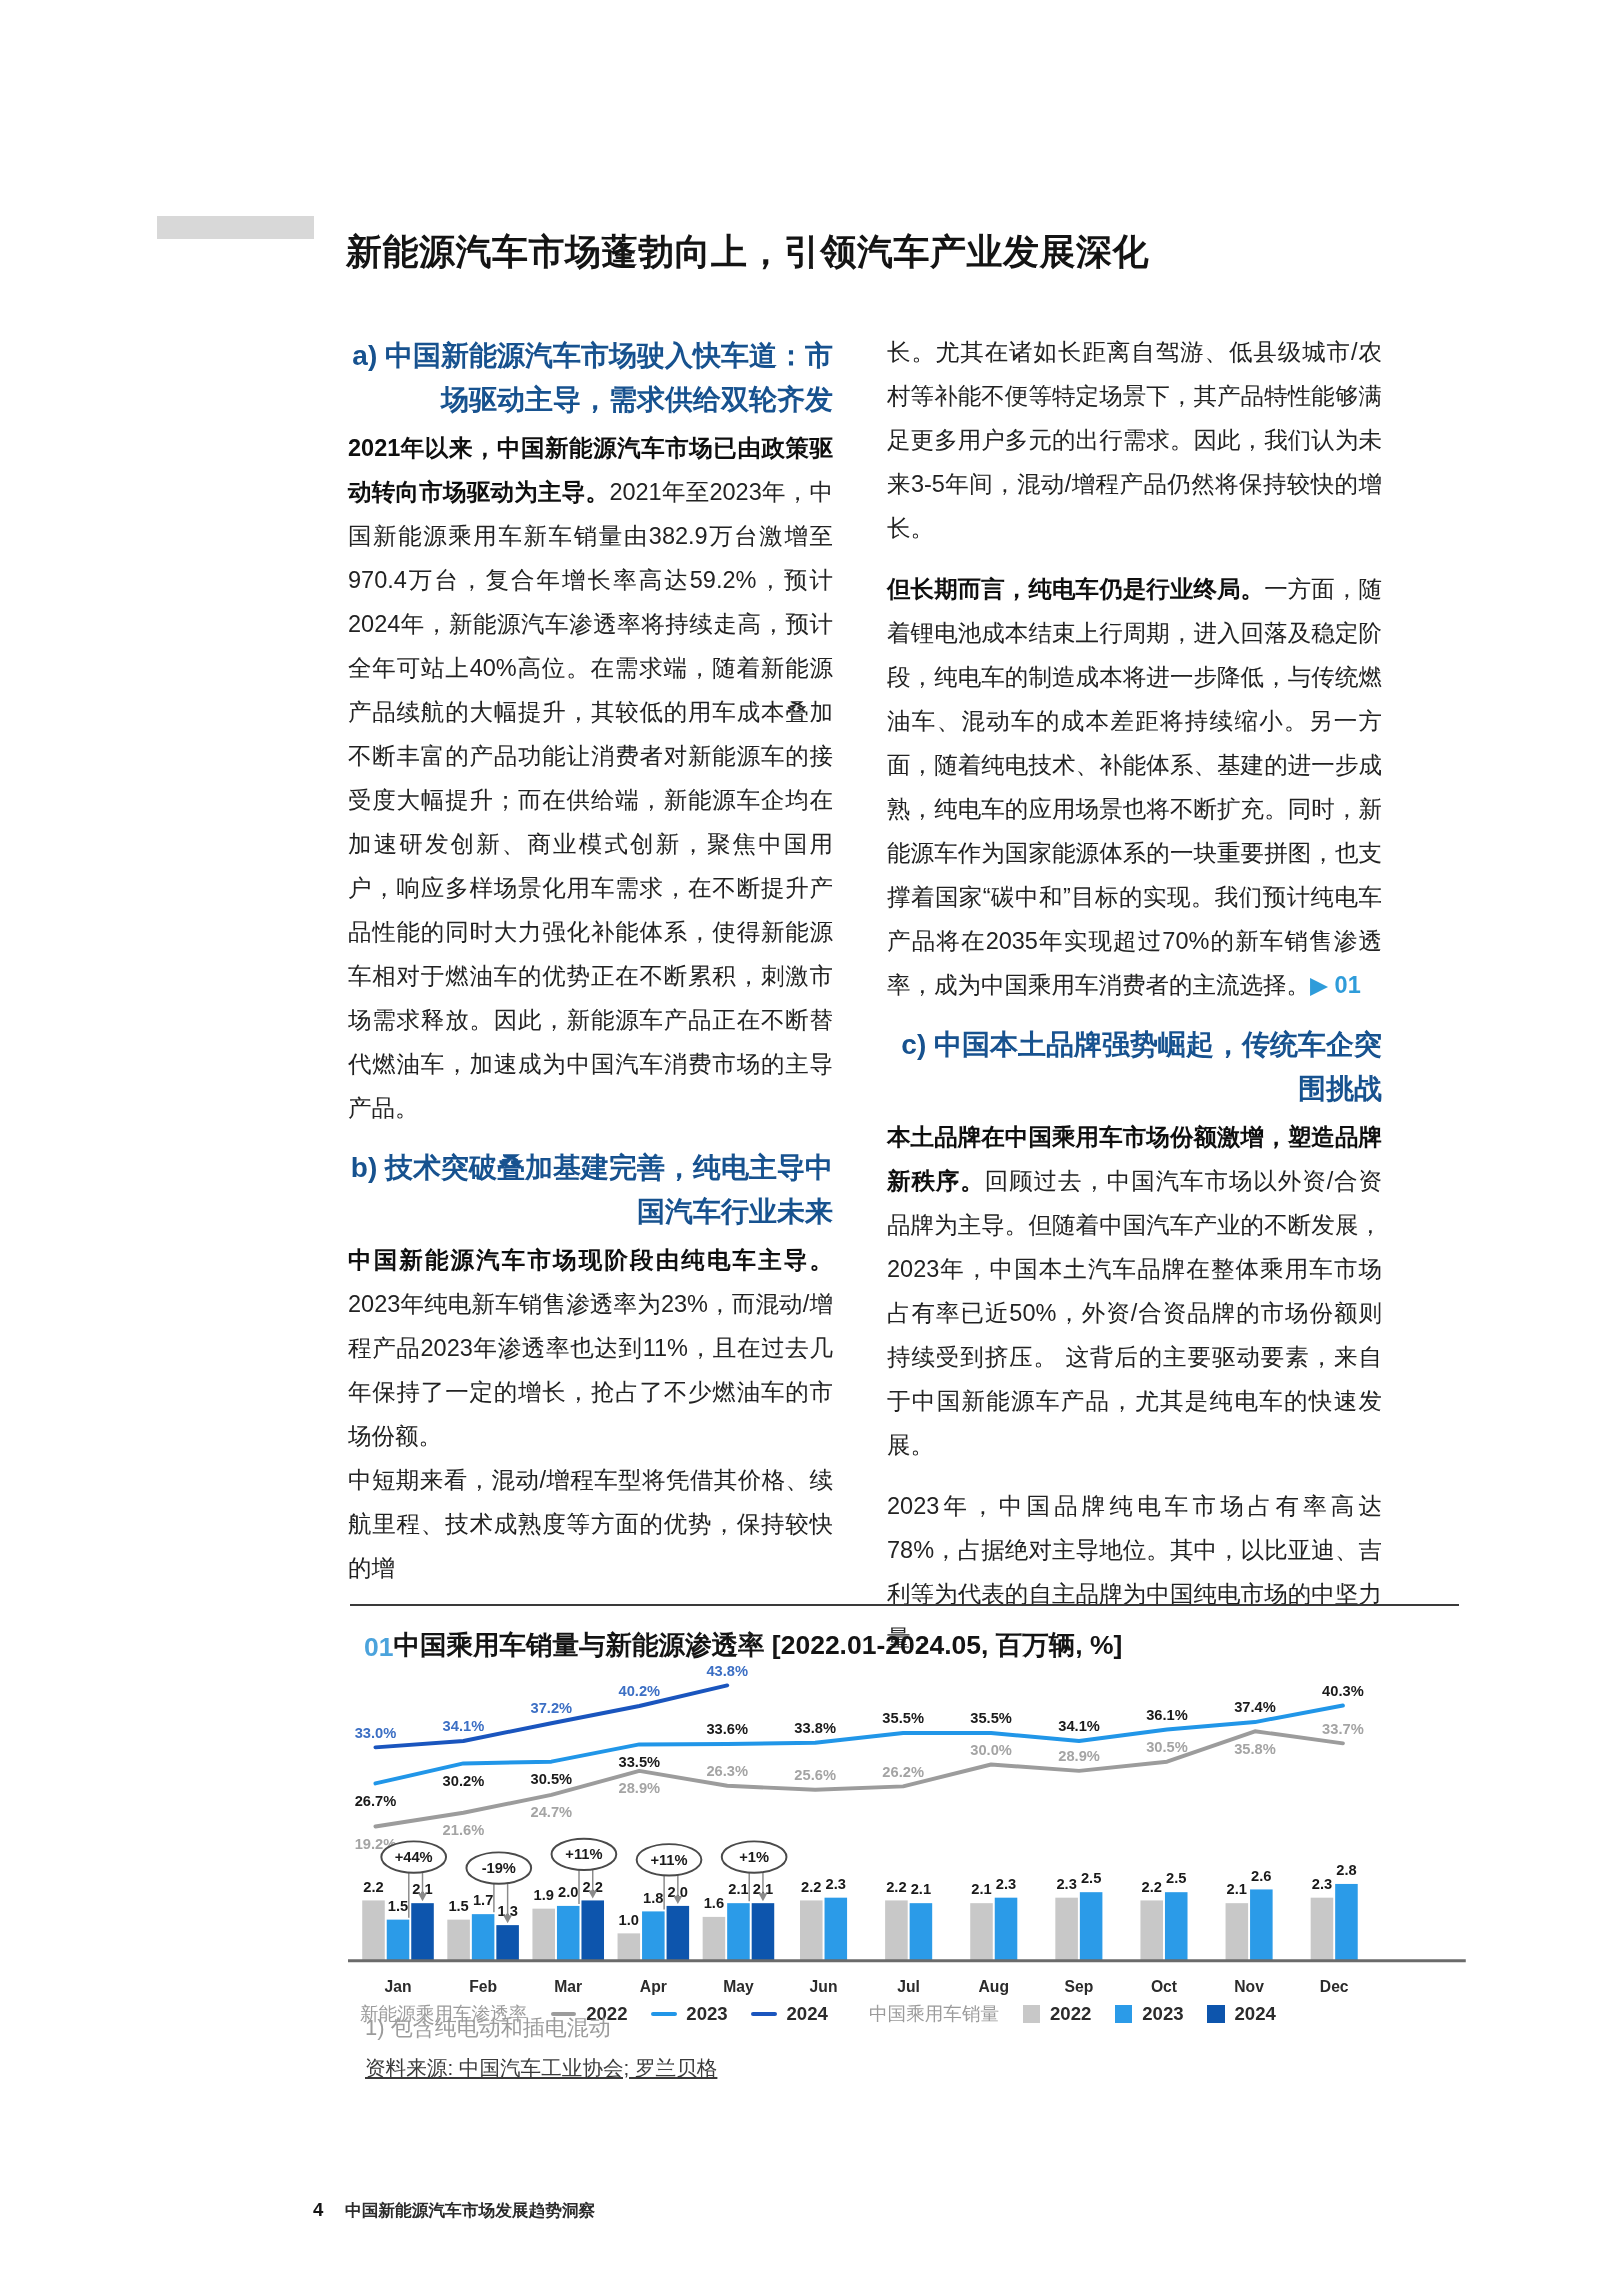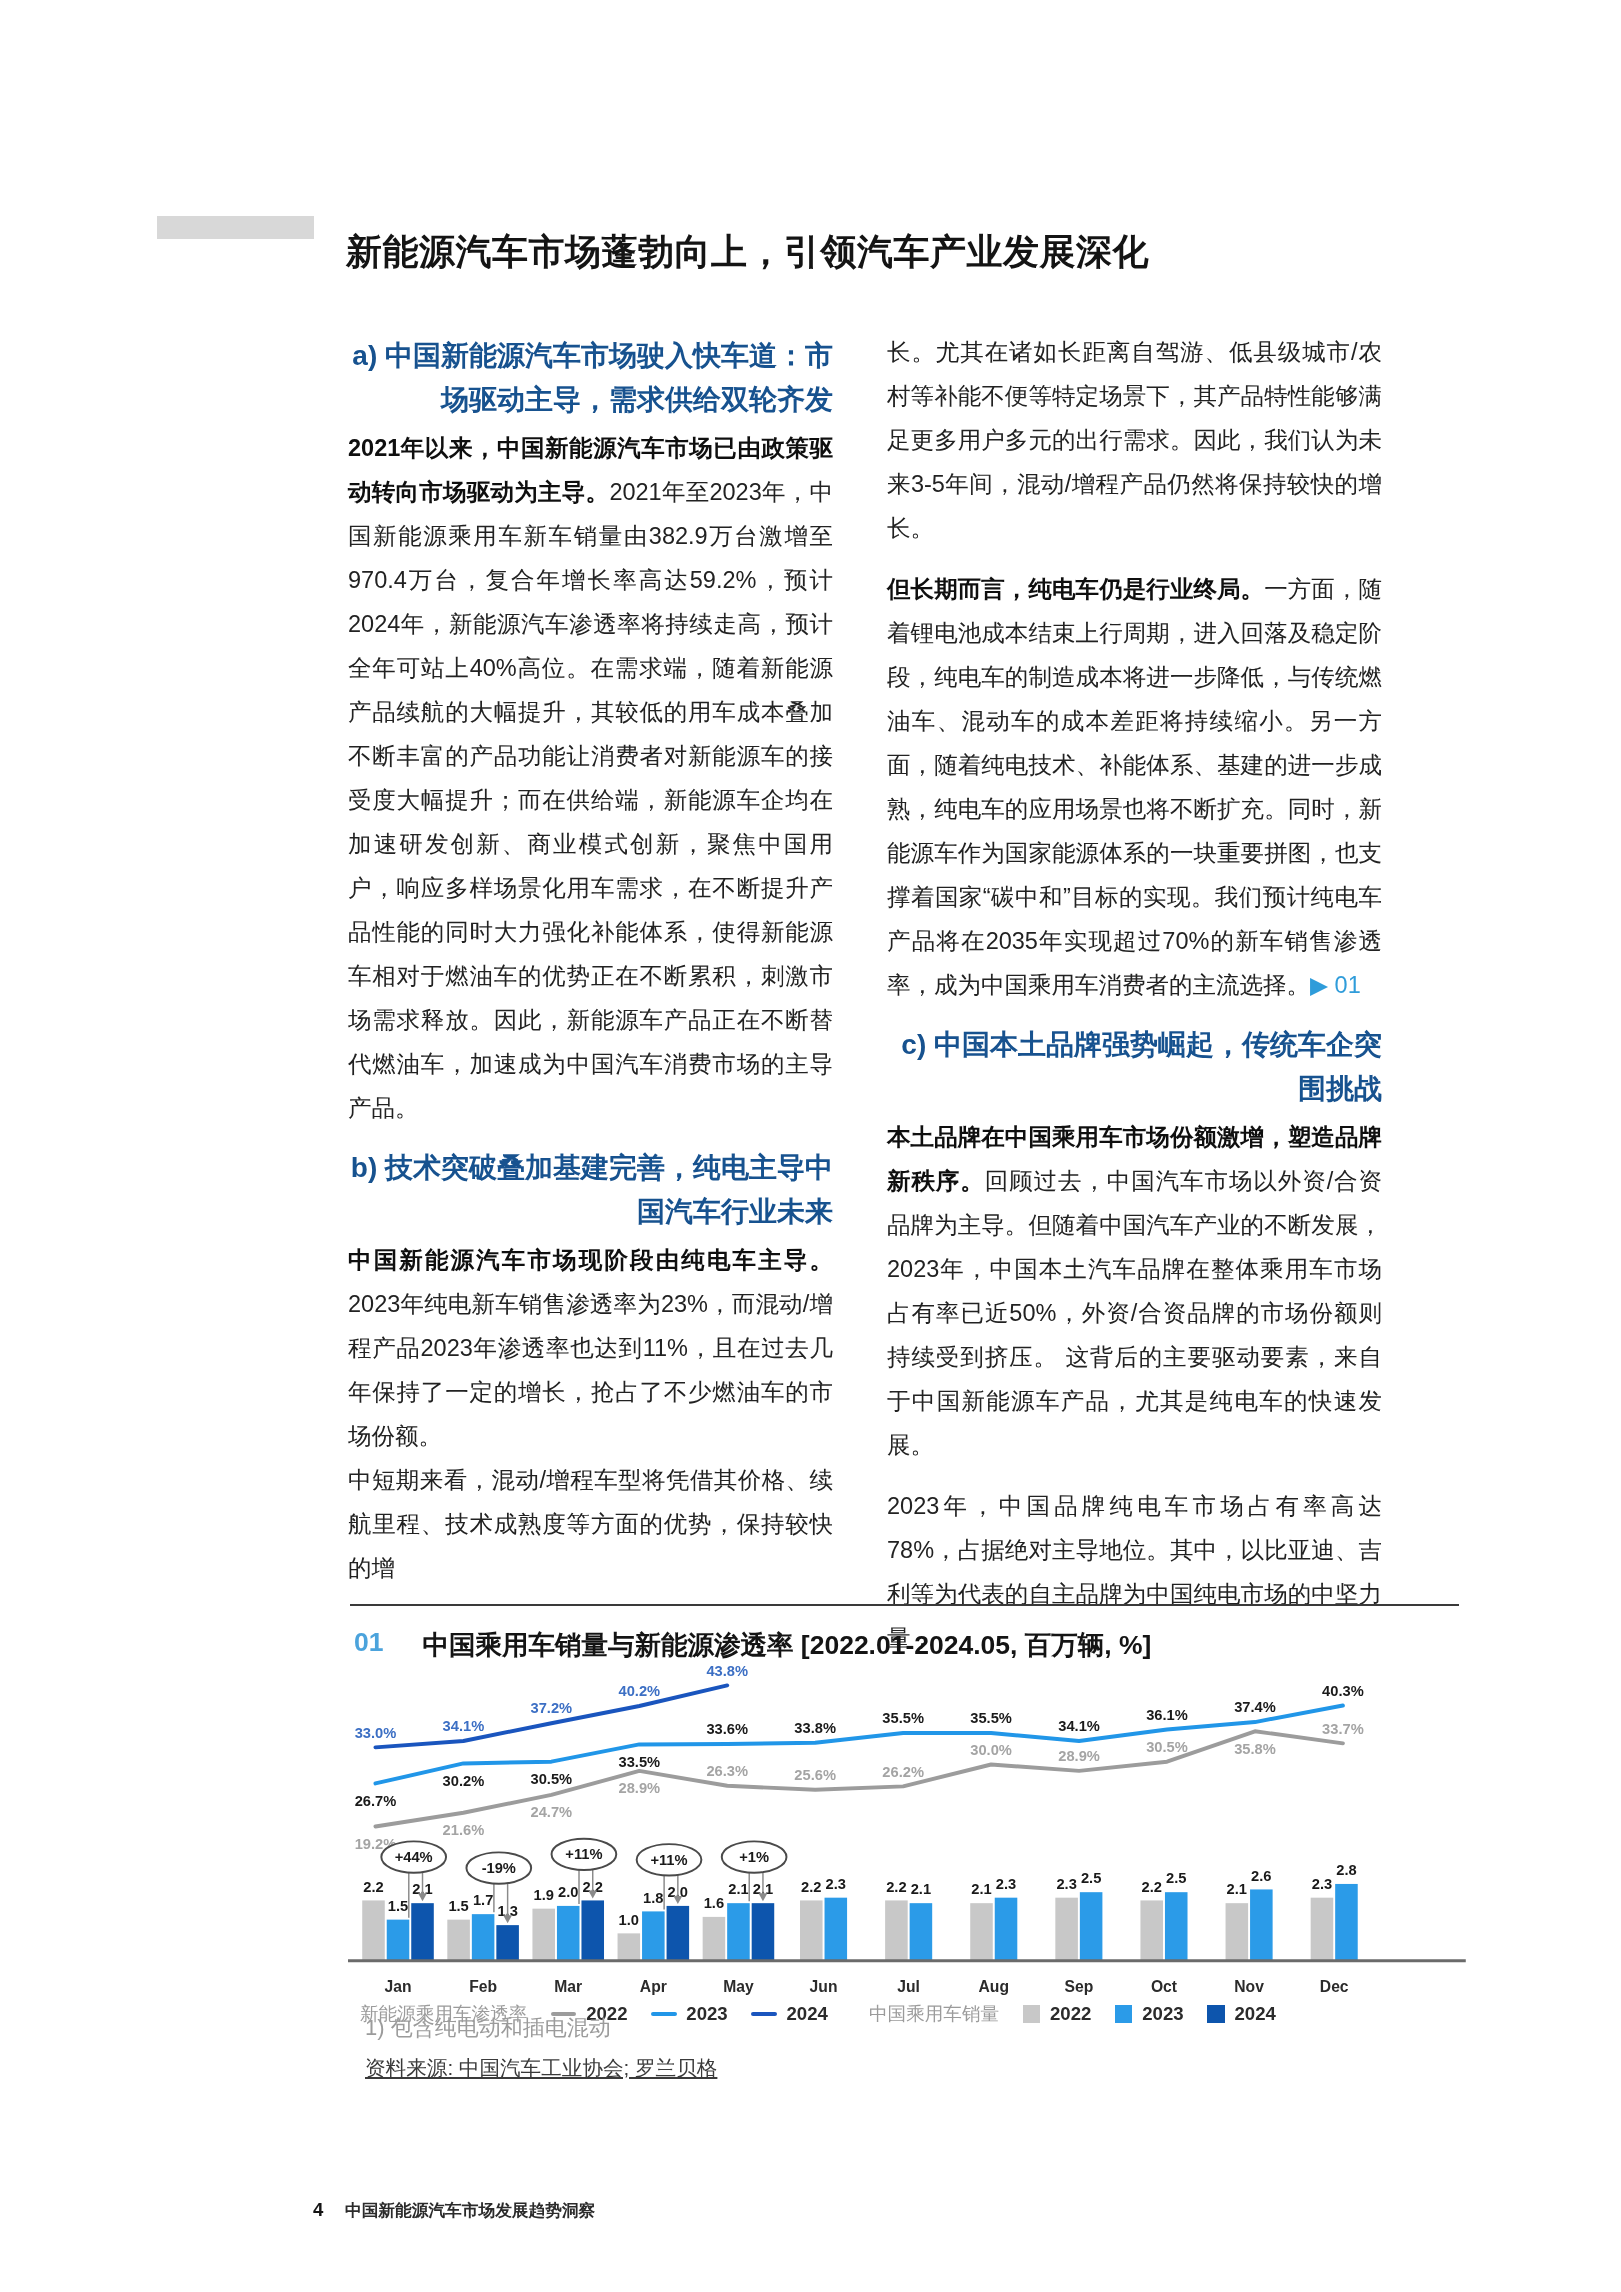--- a/index.html
+++ b/index.html
@@ -7,23 +7,23 @@
         font-family:"Liberation Sans","DejaVu Sans",sans-serif;color:#222;overflow:hidden;}
   .accent-bar{position:absolute;left:157px;top:216px;width:157px;height:22.5px;background:#d8d8d8;}
   .page-title{position:absolute;left:346px;top:206px;width:1078px;font-size:36px;line-height:43px;
               font-weight:bold;color:#141414;letter-spacing:0.5px;}
   .col{position:absolute;top:330px;font-size:23.5px;line-height:44px;text-align:justify;color:#222;}
   .col-left{left:348px;width:485px;}
   .col-right{left:887px;width:495px;}
   .col p{margin:0 0 16.7px 0;}
   .col .h2{margin:3.9px 0 3.9px 0;font-size:28px;line-height:44px;font-weight:bold;color:#17528F;text-align:right;}
   .lead{font-weight:bold;color:#0f0f0f;}
-  .fig-ref{font-weight:normal;color:#2F9CDA;white-space:nowrap;}
+  .fig-ref{font-weight:bold;color:#2F9CDA;white-space:nowrap;}
   .divider{position:absolute;left:350px;top:1604px;width:1109px;height:2px;background:#3a3a3a;}
-  .fig-header{position:absolute;left:354px;top:1627px;display:flex;align-items:flex-start;gap:39px;}
+  .fig-header{position:absolute;left:364px;top:1627px;display:flex;align-items:flex-end;}
   .fig-num{font-size:26.5px;font-weight:bold;color:#4BA3DC;}
   .fig-title{font-size:26.5px;font-weight:bold;color:#141414;}
   .chart-wrap{position:absolute;left:348px;top:1647px;width:1157px;height:358px;}
   .chart-legend{position:absolute;left:360px;top:2001px;display:flex;align-items:center;gap:23.5px;
                 font-size:18.6px;color:#222;}
   .chart-legend .cap{color:#9B9B9B;}
   .chart-legend .item{display:flex;align-items:center;gap:9.8px;font-weight:600;color:#2b2b2b;}
   .chart-legend .line-swatch{display:inline-block;width:25.5px;height:3.9px;border-radius:2px;}
   .chart-legend .sq-swatch{display:inline-block;width:17.6px;height:17.6px;}
   .fig-footnote{position:absolute;left:365px;top:2013px;font-size:22px;color:#9B9B9B;}

